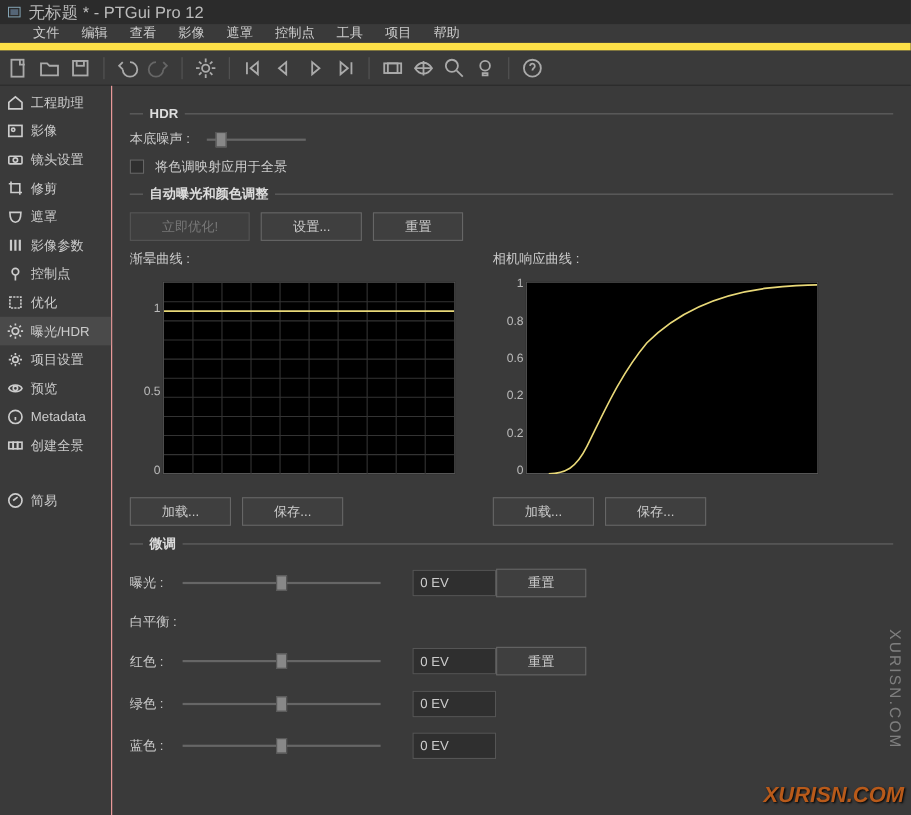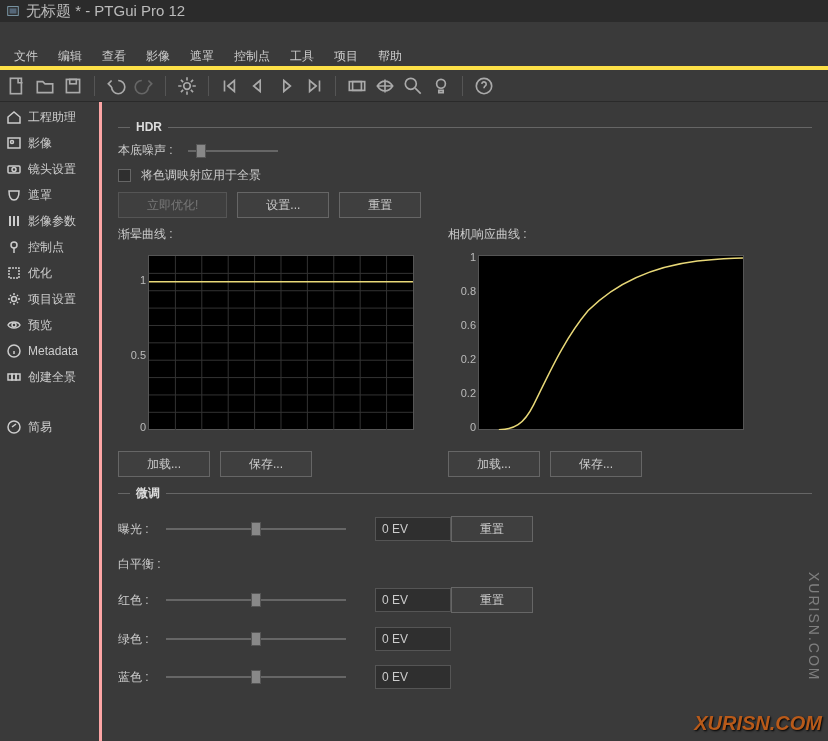--- a/index.html
+++ b/index.html
@@ -1,27 +1,27 @@
 <!DOCTYPE html>
 <html><head>
 <meta charset="utf-8">
 <style>
 *{margin:0;padding:0;box-sizing:border-box;font-family:"Microsoft YaHei",sans-serif;font-size:12px;color:#ccc;}
 body{background:#3a3a3a;width:828px;height:741px;overflow:hidden;position:relative;}
 .titlebar{height:22px;background:#2b2b2b;display:flex;align-items:center;padding:0 6px;gap:6px;}
 .titlebar svg{width:14px;height:14px;}
 .title-text{font-size:15px;color:#bbb;}
-.menubar{height:24px;background:#3a3a3a;border-bottom:4px solid #fde047;display:flex;align-items:center;padding:0 6px;gap:4px;margin-top:24px;}
+.menubar{height:24px;background:#3a3a3a;border-bottom:7px solid #fde047;display:flex;align-items:center;padding:0 22px;gap:4px;}
 .menu-item{padding:2px 8px;cursor:default;}
 .toolbar{height:32px;background:#3a3a3a;border-bottom:1px solid #2a2a2a;display:flex;align-items:center;padding:0 6px;gap:6px;}
 .tool-btn{width:22px;height:22px;display:flex;align-items:center;justify-content:center;cursor:default;}
 .tool-btn svg{stroke:#aaa;fill:none;stroke-width:1.5;}
 .tool-sep{width:1px;height:20px;background:#555;margin:0 4px;}
 .main{display:flex;height:calc(100% - 78px);}
-.sidebar{width:102px;background:#3a3a3a;border-right:3px solid #fca5a5;padding-top:2px;}
+.sidebar{width:102px;background:#3a3a3a;border-right:1px solid #fca5a5;padding-top:2px;}
 .side-item{height:26px;display:flex;align-items:center;padding:0 6px;gap:6px;cursor:default;}
 .side-item.active{background:#4a4a4a;}
 .side-item svg{width:16px;height:16px;stroke:#ccc;fill:none;stroke-width:1.5;}
 .content{flex:1;padding:10px 16px;overflow:auto;}
 .section-hdr{display:flex;align-items:center;margin:8px 0;}
 .section-hdr .line{flex:0 0 12px;height:1px;background:#666;}
 .section-hdr .txt{padding:0 6px;font-weight:bold;color:#ddd;}
 .section-hdr .line2{flex:1;height:1px;background:#666;}
 .row{display:flex;align-items:center;gap:10px;margin:8px 0;}
 .label{min-width:60px;color:#ccc;}
@@ -175,20 +175,26 @@
       </div>
     <div class="side-item">
         <svg viewBox="0 0 16 16">
           <rect x="2" y="5" width="12" height="7" rx="1"></rect>
           <circle cx="8" cy="8.5" r="2"></circle>
         </svg>
         <span>镜头设置</span>
       </div>
     <div class="side-item">
         <svg viewBox="0 0 16 16">
+          <path d="M4 2v10h10M2 4h10v10"></path>
+        </svg>
+        <span>修剪</span>
+      </div>
+    <div class="side-item">
+        <svg viewBox="0 0 16 16">
           <path d="M3 4c0 6 2 9 5 9s5-3 5-9z"></path>
         </svg>
         <span>遮罩</span>
       </div>
     <div class="side-item">
         <svg viewBox="0 0 16 16">
           <path d="M4 3v10M8 3v10M12 3v10M4 6h0M8 10h0M12 5h0" stroke-width="2"></path>
         </svg>
         <span>影像参数</span>
       </div>
@@ -197,20 +203,27 @@
           <circle cx="8" cy="6" r="3"></circle>
           <path d="M8 9v5"></path>
         </svg>
         <span>控制点</span>
       </div>
     <div class="side-item">
         <svg viewBox="0 0 16 16">
           <rect x="3" y="3" width="10" height="10" stroke-dasharray="2 1"></rect>
         </svg>
         <span>优化</span>
+      </div>
+    <div class="side-item active">
+        <svg viewBox="0 0 16 16">
+          <circle cx="8" cy="8" r="3"></circle>
+          <path d="M8 1v2M8 13v2M1 8h2M13 8h2M3 3l1.5 1.5M11.5 11.5L13 13M3 13l1.5-1.5M11.5 4.5L13 3"></path>
+        </svg>
+        <span>曝光/HDR</span>
       </div>
     <div class="side-item">
         <svg viewBox="0 0 16 16">
           <circle cx="8" cy="8" r="2.5"></circle>
           <path d="M8 2v2M8 12v2M2 8h2M12 8h2M4 4l1 1M11 11l1 1M4 12l1-1M11 5l1-1"></path>
         </svg>
         <span>项目设置</span>
       </div>
     <div class="side-item">
         <svg viewBox="0 0 16 16">
@@ -255,20 +268,25 @@
       <div class="slider" style="width:90px">
           <div class="slider-track"></div>
           <div class="slider-thumb" style="left:8px"></div>
         </div>
     </div>
     <div class="row">
       <div class="checkbox"></div>
       <span>将色调映射应用于全景</span>
     </div>
 
+    <div class="section-hdr">
+        <div class="line"></div>
+        <span class="txt">自动曝光和颜色调整</span>
+        <div class="line2"></div>
+      </div>
     <div class="row">
       <div class="btn disabled">立即优化!</div>
       <div class="btn">设置...</div>
       <div class="btn">重置</div>
     </div>
 
     <div class="charts">
       <div class="chart-col">
         <div class="chart-label">渐晕曲线 :</div>
         <div class="chart-box">

